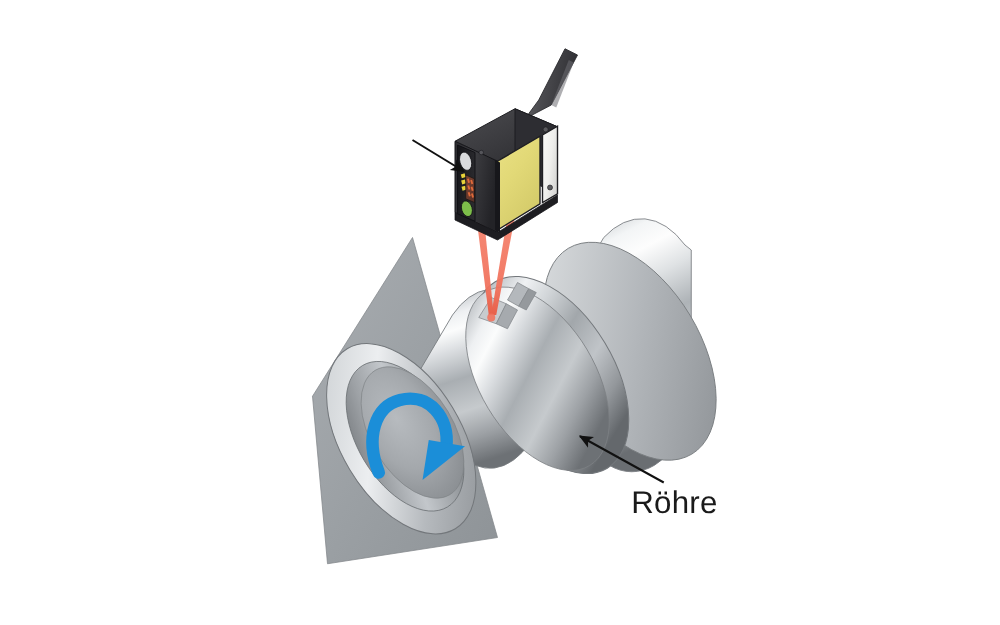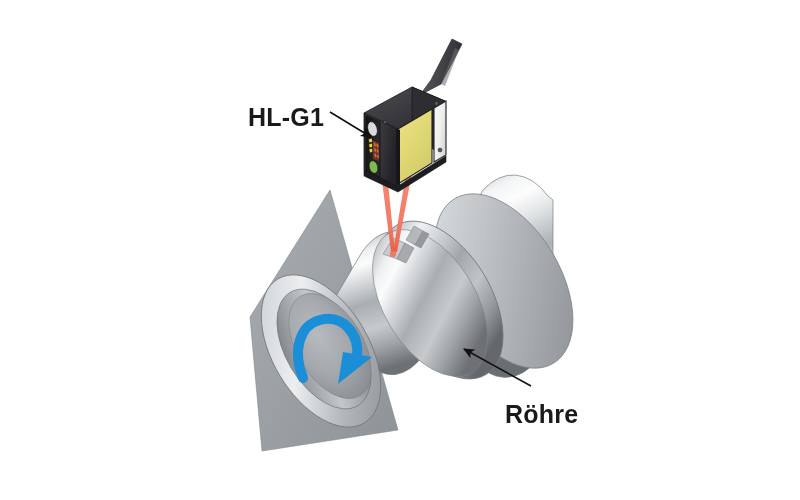--- a/index.html
+++ b/index.html
@@ -31,23 +31,23 @@
   }
   #label-hlg1 {
     left: 248px;
     top: 105px;
     font-size: 25px;
     font-weight: bold;
     letter-spacing: 0.2px;
   }
   #label-roehre {
     left: 505px;
-    top: 402px;
+    top: 390px;
     font-size: 25px;
-    font-weight: bold;
+    font-weight: normal;
     letter-spacing: 0.2px;
   }
 </style>
 </head>
 <body>
 
 <div id="stage">
 
   <svg id="scene" viewBox="0 0 800 500" xmlns="http://www.w3.org/2000/svg">
     <defs>
@@ -270,17 +270,16 @@
       <circle cx="385" cy="122" r="1.8" fill="#55555a" stroke="#1c1c20" stroke-width="0.5"></circle>
 
       <polygon points="396,128 400,130 400,186 396,184" fill="#17171b"></polygon>
     </g>
 
     <line x1="330" y1="112" x2="371" y2="137" stroke="#111111" stroke-width="1.6" marker-end="url(#arrowBlack)"></line>
 
     <line x1="531" y1="386" x2="464" y2="349" stroke="#111111" stroke-width="1.6" marker-end="url(#arrowBlack)"></line>
   </svg>
 
-  <div class="lbl" id="label-hlg1">HL-G1</div>
 
   <div class="lbl" id="label-roehre">Röhre</div>
 
 </div>
 
 </body></html>

